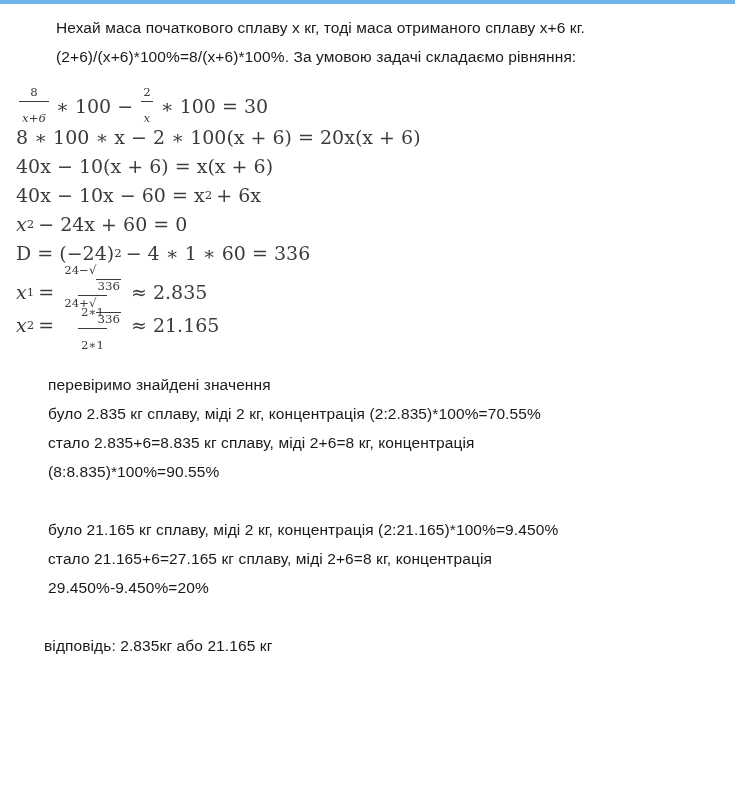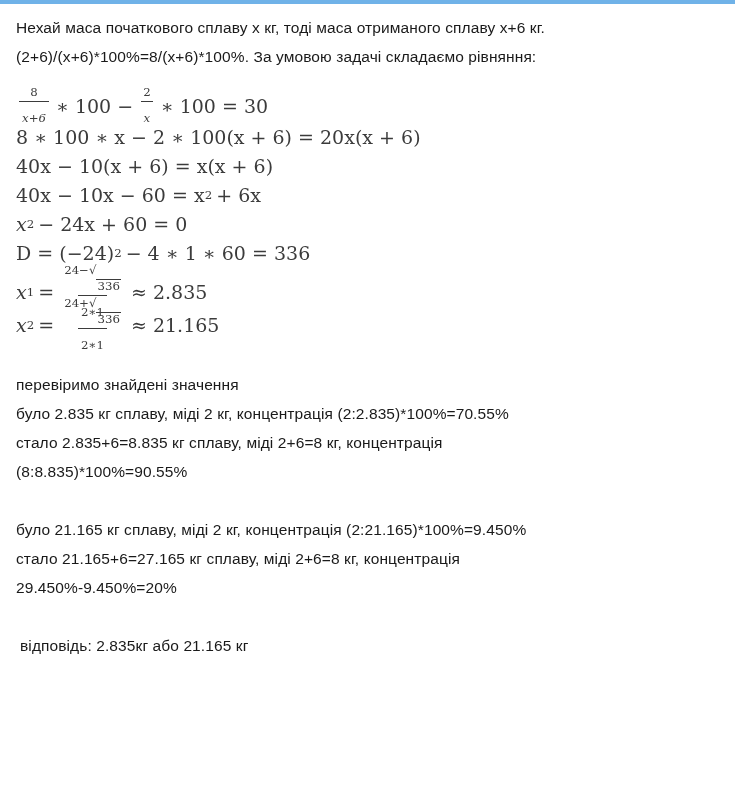--- a/index.html
+++ b/index.html
@@ -39,20 +39,21 @@
   .prose {
     margin: 0;
     padding: 0 16px;
   }
   .prose-line {
     font-size: 15.5px;
     line-height: 29px;
     letter-spacing: 0.1px;
     white-space: pre;
     color: #1a1a1a;
+    margin-left: 40px;
   }
 
   .intro-block { padding-top: 9px; }
 
   
   .math-block {
     padding: 0 16px;
     margin-top: 18px;
     color: #3b3b3b;
     font-family: "DejaVu Serif", "Liberation Serif", serif;
@@ -105,24 +106,24 @@
     white-space: pre;
   }
   .radic .sign { margin-right: 0px; }
   .radic .rad-body {
     border-top: 1.2px solid #3b3b3b;
     padding: 0 1px;
     margin-top: 15px;
   }
 
   
-  .verify-block { padding: 0 16px; }
+  .verify-block { padding: 0 8px; }
   .gap-sm { height: 29px; }
 
-  .answer-block { padding: 0 20px; }
+  .answer-block { padding: 0 4px; }
 </style>
 </head>
 <body>
 
 <div class="top-accent-bar"></div>
 
 <div class="page">
 
   <div class="prose intro-block">
     <div class="prose-line">Нехай маса початкового сплаву x кг, тоді маса отриманого сплаву x+6 кг.</div>

